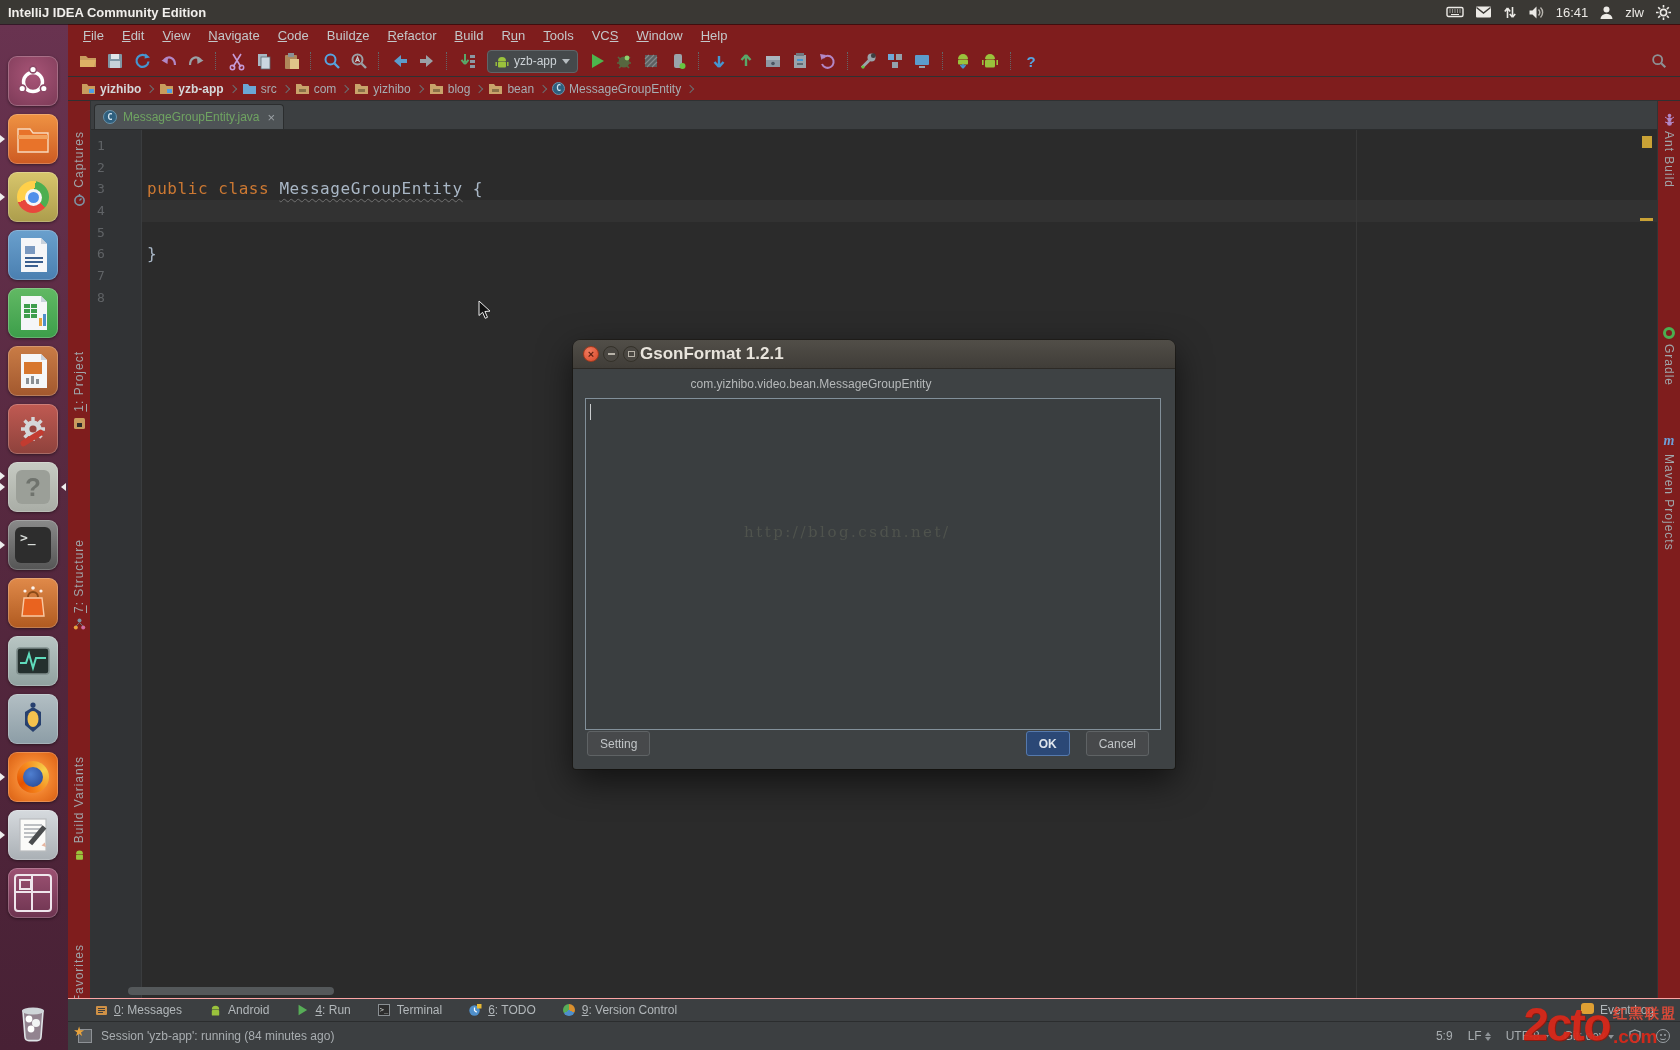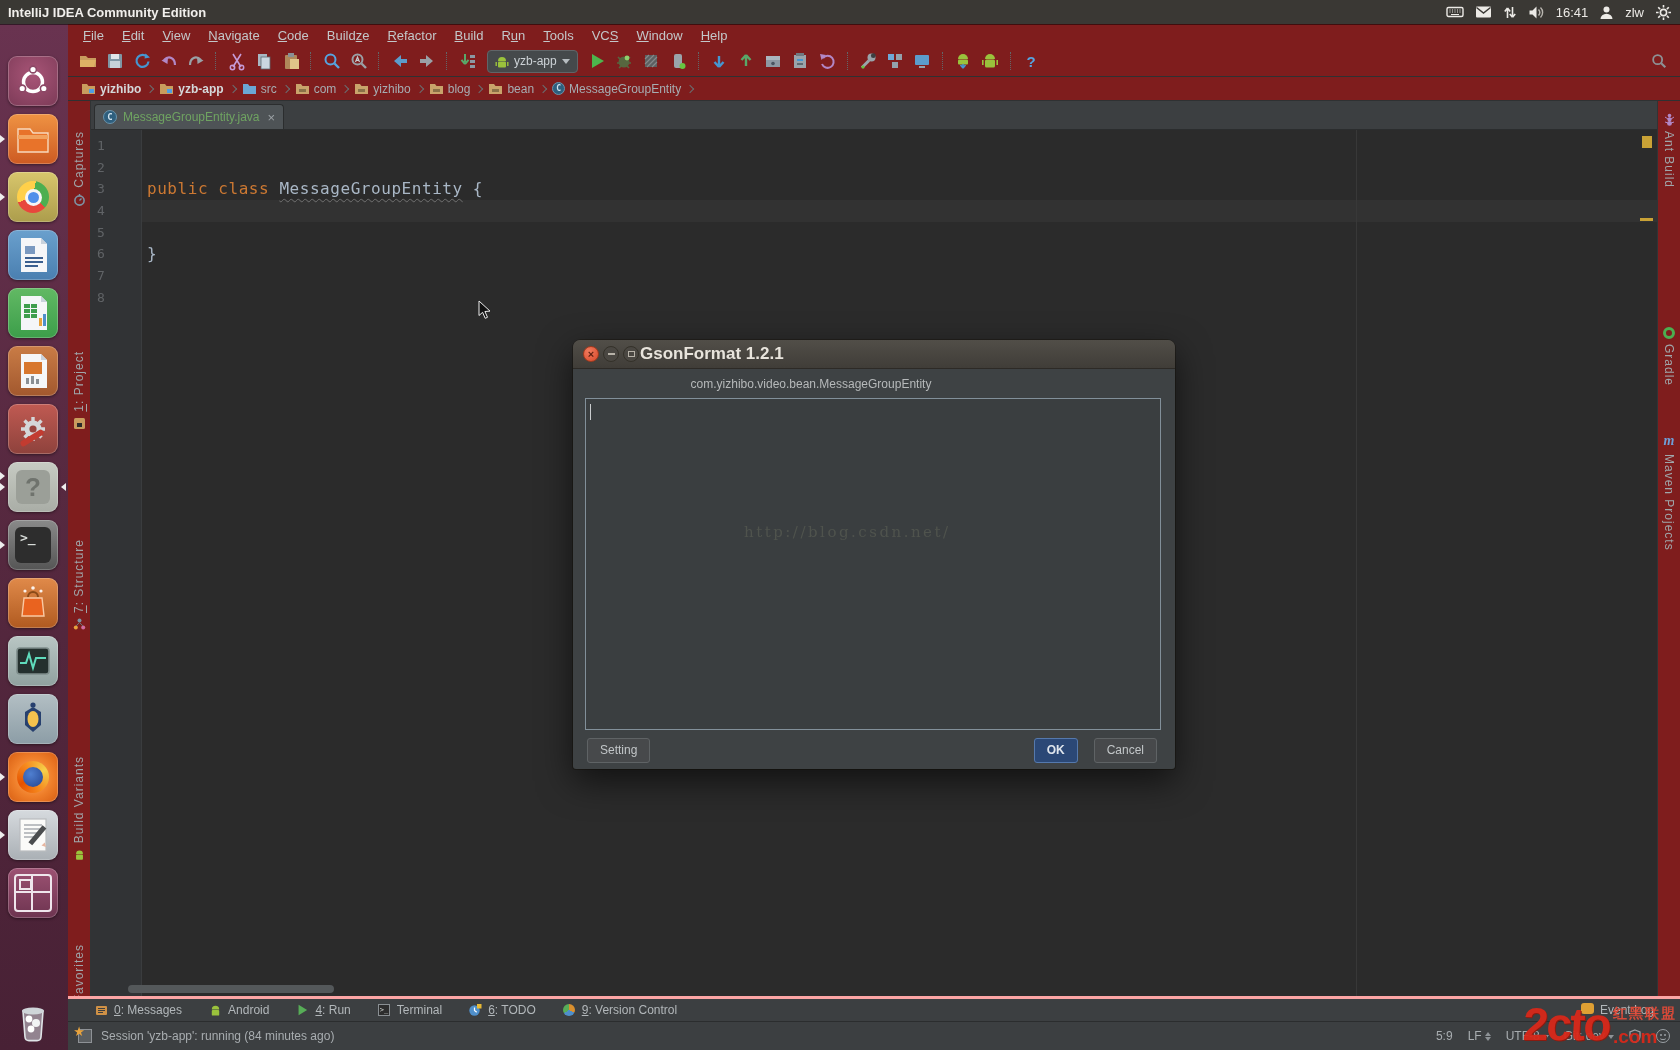--- a/index.html
+++ b/index.html
@@ -106,21 +106,21 @@
     color:#a9b7c6;position:relative;min-width:0}
   .code-line{height:21.7px;line-height:21.7px;padding-left:5px;white-space:pre}
   .code-line.current{background:#323232}
   .kw{color:#cc7832}
   .cls-name{text-decoration:underline wavy #707070 1px;text-underline-offset:4px}
   #margin-line{position:absolute;top:0;bottom:0;left:1265px;width:1px;background:#383838}
   #stripe-square{position:absolute;top:6px;right:5px;width:10px;height:12px;background:#c9a236}
   #stripe-dash{position:absolute;top:88px;right:4px;width:13px;height:3px;background:#c9a236}
   #hscroll{position:absolute;bottom:3px;left:37px;width:206px;height:8px;border-radius:4px;background:#54585a}
 
-  #toolwindow-bar{height:22px;background:#3c3f41;border-top:3px solid #fca5a5;display:flex;align-items:center;
+  #toolwindow-bar{height:22px;background:#3c3f41;border-top:1px solid #fca5a5;display:flex;align-items:center;
     gap:26px;padding-left:26px;font-size:12px;color:#b2b7ba;position:relative}
   .twb{display:flex;align-items:center;gap:6px}
   .twb-ic{width:14px;height:14px;display:flex;align-items:center;justify-content:center;flex:none}
   .pie{width:12px;height:12px;border-radius:50%;background:conic-gradient(#d98f2e 0 33%,#4f8fca 0 66%,#57ad57 0)}
   .mini-term{width:12px;height:12px;background:#2d2d2d;border:1px solid #8a8f93;color:#d7dbd8;
     font-family:"DejaVu Sans Mono",monospace;font-size:7px;line-height:10px;padding-left:1px;box-sizing:border-box}
   #event-log{position:absolute;right:26px;display:flex;gap:6px}
   .balloon{width:13px;height:11px;background:#e0a033;border-radius:3px;position:relative}
   .balloon:after{content:"";position:absolute;left:2px;bottom:-3px;border:3px solid transparent;border-top-color:#e0a033}
 
@@ -153,21 +153,21 @@
   .wbtn-min i{width:7px;height:2px;background:#b7b2a8}
   .wbtn-max i{width:7px;height:6px;border:1.5px solid #b7b2a8;box-sizing:border-box}
   .dlg-title{position:absolute;left:67px;font-weight:bold;font-size:17px;color:#e8e4dc}
   .dlg-header{height:30px;display:flex;align-items:center;justify-content:center;color:#b6b9ba;font-size:12px;
     padding-right:126px}
   .dlg-textarea{position:absolute;left:12px;top:58px;width:576px;height:332px;background:#3a3e40;
     border:1px solid #82909a;box-sizing:border-box}
   .dlg-caret{position:absolute;left:4px;top:5px;width:1px;height:16px;background:#c9ccce}
   .csdn{position:absolute;left:158px;top:124px;font-family:"DejaVu Serif",serif;font-size:15px;
     letter-spacing:2.5px;color:#4f534d}
-  .dlg-footer{position:absolute;left:0;right:4px;bottom:0;height:38px;display:flex;align-items:center;padding:0 14px}
+  .dlg-footer{position:absolute;left:0;right:12px;bottom:0;height:38px;display:flex;padding:0 14px}
   .btn{height:25px;padding:0 12px;background:#47494b;border:1px solid #5f6365;border-radius:3px;color:#c2c6c8;
     font-size:12px;display:flex;align-items:center;box-sizing:border-box}
   .btn-ok{background:#2b4876;border-color:#5579ad;font-weight:bold;color:#dfe5ec;margin-left:auto}
   .btn-cancel{margin-left:16px}
 
   
   #mouse-cursor{position:absolute;left:478px;top:300px;z-index:80}
   #watermark-2cto{position:absolute;right:3px;bottom:2px;z-index:70;display:flex;align-items:flex-start;
     color:#d8281a;opacity:.95}
   .wm-brand{font-size:46px;font-weight:bold;line-height:38px;letter-spacing:-2px;transform:skewX(-3deg);

